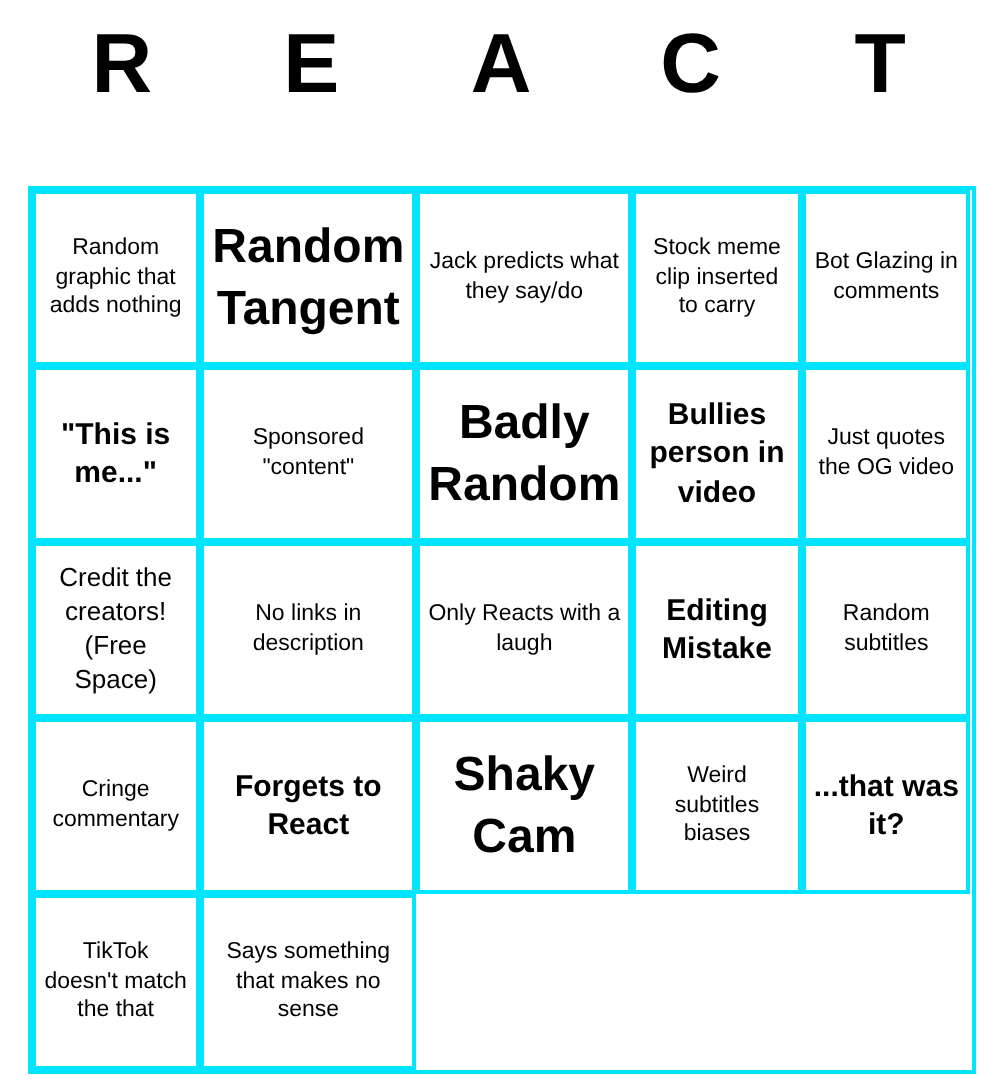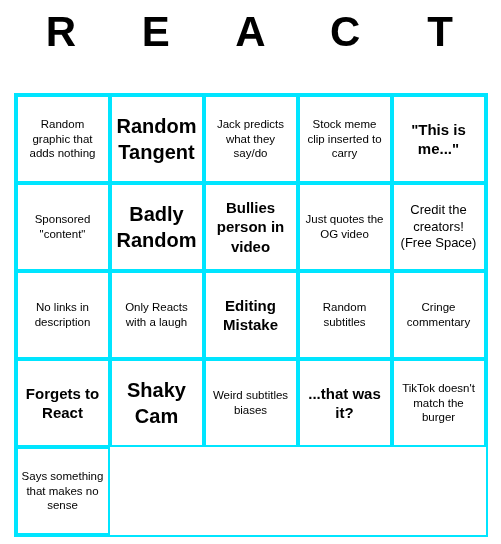--- a/index.html
+++ b/index.html
@@ -42,21 +42,21 @@
       justify-content: center;
       text-align: center;
       padding: 4px;
       font-size: 11.5px;
       line-height: 1.3;
       color: #000;
       background: #fff;
       cursor: default;
     }
     .bingo-cell.large-text {
-      font-size: 20px;
+      font-size: 24px;
       font-weight: bold;
     }
     .bingo-cell.medium-text {
       font-size: 15px;
       font-weight: bold;
     }
     .bingo-cell.free-space {
       font-size: 13px;
     }
   </style>
@@ -71,34 +71,35 @@
     <span>C</span>
     <span>T</span>
   </div>
   <div class="bingo-grid">
 
     <div class="bingo-cell">Random graphic that adds nothing</div>
     <div class="bingo-cell large-text">Random Tangent</div>
     <div class="bingo-cell">Jack predicts what they say/do</div>
     <div class="bingo-cell">Stock meme clip inserted to carry</div>
 
+    <div class="bingo-cell">Bot Glazing in comments</div>
     <div class="bingo-cell medium-text">"This is me..."</div>
     <div class="bingo-cell">Sponsored "content"</div>
     <div class="bingo-cell large-text">Badly Random</div>
 
     <div class="bingo-cell medium-text">Bullies person in video</div>
     <div class="bingo-cell">Just quotes the OG video</div>
     <div class="bingo-cell free-space">Credit the creators! (Free Space)</div>
     <div class="bingo-cell">No links in description</div>
     <div class="bingo-cell">Only Reacts with a laugh</div>
 
     <div class="bingo-cell medium-text">Editing Mistake</div>
     <div class="bingo-cell">Random subtitles</div>
     <div class="bingo-cell">Cringe commentary</div>
     <div class="bingo-cell medium-text">Forgets to React</div>
     <div class="bingo-cell large-text">Shaky Cam</div>
 
     <div class="bingo-cell">Weird subtitles biases</div>
     <div class="bingo-cell medium-text">...that was it?</div>
-    <div class="bingo-cell">TikTok doesn't match the burger</div>
+    <div class="bingo-cell">TikTok doesn't match the that</div>
     <div class="bingo-cell">Says something that makes no sense</div>
   </div>
 </div>
 
 </body></html>

